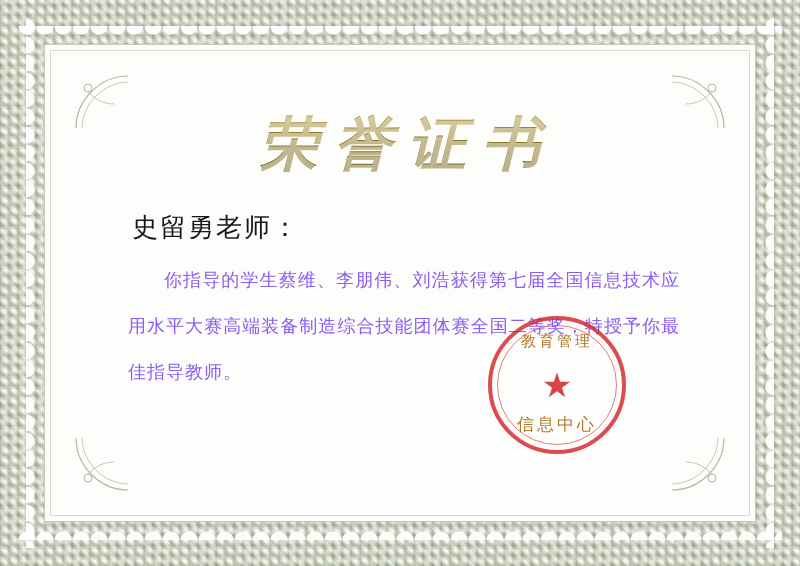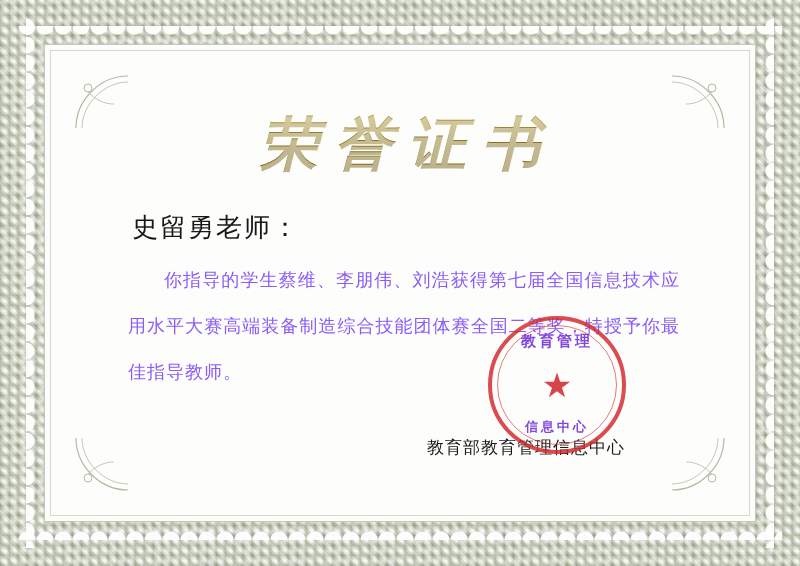--- a/index.html
+++ b/index.html
@@ -200,33 +200,33 @@
     transform: translate(-50%,-50%);
     font-size: 34px;
     color: #d3242a;
     opacity: 0.85;
     line-height: 1;
   }
   .seal-text-top, .seal-text-bottom {
     position: absolute;
     left: 0; right: 0;
     text-align: center;
-    color: #6d28d9;
+    color: #a16207;
     font-family: "DejaVu Serif", serif;
-    font-weight: bold;
+    font-weight: normal;
     opacity: 0.85;
   }
   .seal-text-top {
     top: 16px;
     font-size: 15px;
     letter-spacing: 3px;
   }
   .seal-text-bottom {
     bottom: 18px;
-    font-size: 13px;
+    font-size: 17px;
     letter-spacing: 3px;
   }
 </style>
 </head>
 <body>
 
 <div id="certificate">
 
   <div class="border-band"></div>
   <div class="scallop scallop-top"></div>
@@ -272,21 +272,20 @@
 
     <div class="content">
 
       <div class="cert-title">荣誉证书</div>
 
       <div class="salutation">史留勇老师：</div>
 
       <div class="body-text">你指导的学生蔡维、李朋伟、刘浩获得第七届全国信息技术应用水平大赛高端装备制造综合技能团体赛全国二等奖，特授予你最佳指导教师。</div>
 
       <div class="sign-block">
-        <div class="issuer">教育部教育管理信息中心</div>
       </div>
 
       <div class="seal">
         <div class="seal-ring"></div>
         <div class="seal-ring-inner"></div>
         <div class="seal-text-top">教育管理</div>
         <div class="seal-star">★</div>
         <div class="seal-text-bottom">信息中心</div>
       </div>
 

